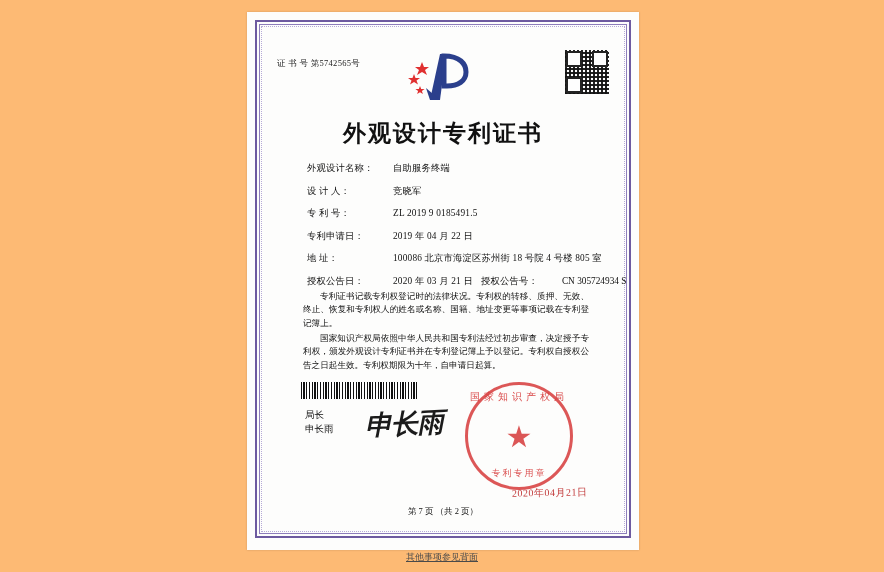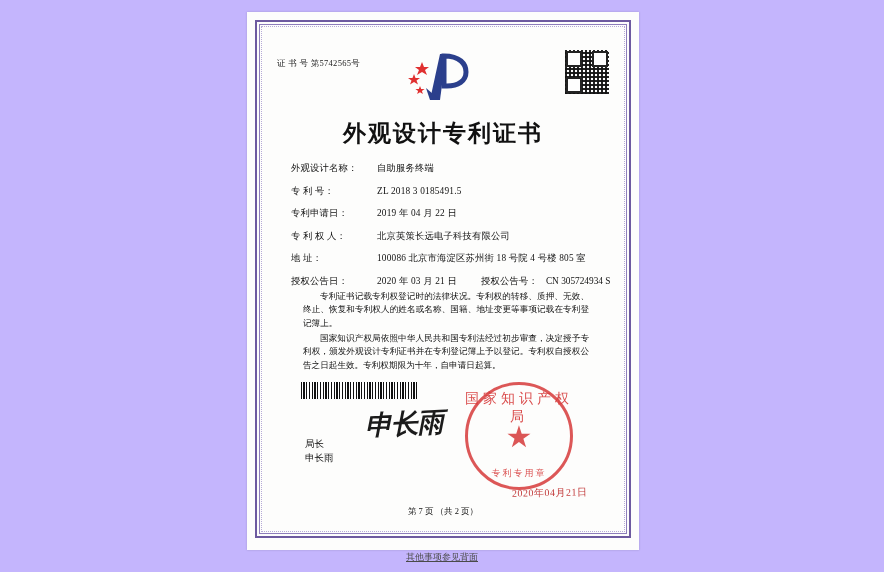--- a/index.html
+++ b/index.html
@@ -11,21 +11,21 @@
     width: 884px;
     height: 572px;
     overflow: hidden;
     font-family: "Liberation Serif", serif;
     color: #1a1a1a;
   }
   .page {
     position: relative;
     width: 884px;
     height: 572px;
-    background: #c4b5fd;
+    background: #fdba74;
   }
   
   .certificate {
     position: absolute;
     left: 247px;
     top: 12px;
     width: 392px;
     height: 538px;
     background: #fdfdfc;
     box-shadow: 0 0 2px rgba(0,0,0,0.18);
@@ -133,46 +133,46 @@
     text-align: center;
     font-size: 23px;
     font-weight: bold;
     letter-spacing: 2px;
     color: #111;
     font-family: Liberation Mono, monospace;
   }
 
   .fields {
     position: absolute;
-    left: 22px;
+    left: 38px;
     right: 20px;
     top: 128px;
     font-size: 9.3px;
     color: #111;
   }
   .field-row {
     display: flex;
     align-items: baseline;
     margin-bottom: 9.5px;
     white-space: nowrap;
   }
   .field-label {
     width: 86px;
     flex: 0 0 86px;
     letter-spacing: 0.2px;
   }
   .field-value {
     letter-spacing: 0.2px;
   }
   .field-row.dual .field-value2-label {
+    margin-left: 8px;
+    letter-spacing: 0.2px;
+  }
+  .field-row.dual .field-value2 {
     margin-left: 24px;
-    letter-spacing: 0.2px;
-  }
-  .field-row.dual .field-value2 {
-    margin-left: 8px;
   }
 
   .paragraphs {
     position: absolute;
     left: 34px;
     right: 28px;
     top: 256px;
     font-size: 8.6px;
     line-height: 1.55;
     color: #111;
@@ -194,21 +194,20 @@
       #111 5px 6px, #fff 6px 8px, #111 8px 9px, #fff 9px 11px);
   }
 
   .signature-block {
     position: absolute;
     left: 36px;
     top: 374px;
     font-size: 9.5px;
     line-height: 1.5;
     color: #111;
-    margin-top: 29px;
   }
   .signature-hand {
     position: absolute;
     left: 96px;
     top: 372px;
     font-size: 27px;
     font-family: "DejaVu Serif", serif;
     font-style: italic;
     font-weight: bold;
     color: #1b1b1b;
@@ -238,21 +237,21 @@
     transform: translate(-50%,-50%);
     color: #d63a3a;
     font-size: 30px;
     opacity: 0.85;
   }
   .seal-text {
     position: absolute;
     left: 0; right: 0; top: 8px;
     text-align: center;
     color: #d63a3a;
-    font-size: 14px;
+    font-size: 10px;
     letter-spacing: 4px;
     opacity: 0.9;
   }
   .seal-text-bottom {
     position: absolute;
     left: 0; right: 0; bottom: 10px;
     text-align: center;
     color: #d63a3a;
     font-size: 9px;
     letter-spacing: 2px;
@@ -323,30 +322,30 @@
       </div>
 
       <div class="title">外观设计专利证书</div>
 
       <div class="fields">
         <div class="field-row">
           <span class="field-label">外观设计名称：</span>
           <span class="field-value">自助服务终端</span>
         </div>
         <div class="field-row">
+          <span class="field-label">设 计 人：</span>
+          <span class="field-value">竞晓军</span>
+        </div>
+        <div class="field-row">
           <span class="field-label">专 利 号：</span>
-          <span class="field-value">ZL 2018 3 0185491.5</span>
+          <span class="field-value">ZL 2019 9 0185491.5</span>
         </div>
         <div class="field-row">
           <span class="field-label">专利申请日：</span>
           <span class="field-value">2019 年 04 月 22 日</span>
-        </div>
-        <div class="field-row">
-          <span class="field-label">专 利 权 人：</span>
-          <span class="field-value">北京英策长远电子科技有限公司</span>
         </div>
         <div class="field-row">
           <span class="field-label">地     址：</span>
           <span class="field-value">100086 北京市海淀区苏州街 18 号院 4 号楼 805 室</span>
         </div>
         <div class="field-row dual">
           <span class="field-label">授权公告日：</span>
           <span class="field-value">2020 年 03 月 21 日</span>
           <span class="field-value2-label">授权公告号：</span>
           <span class="field-value2">CN 305724934 S</span>

